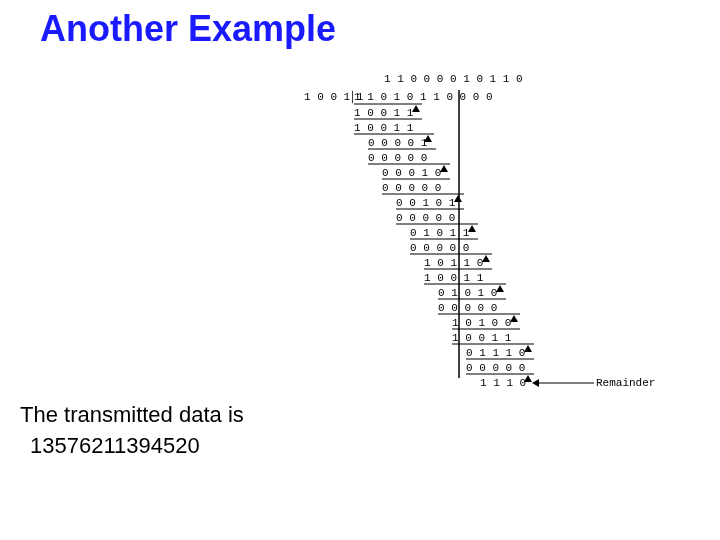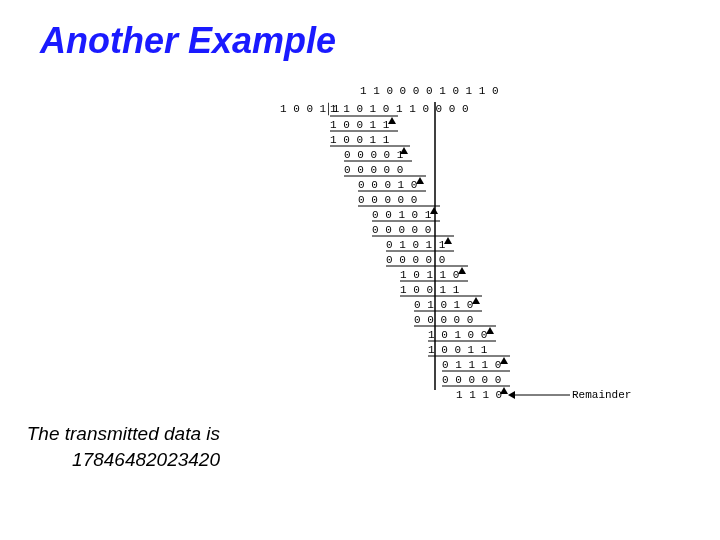--- a/index.html
+++ b/index.html
@@ -8,46 +8,43 @@
       height: 540px;
       background: #ffffff;
       font-family: Arial, sans-serif;
       overflow: hidden;
       position: relative;
     }
 
     #title {
       font-size: 36px;
       font-weight: bold;
-      font-style: italic;
       color: #1a1aff;
-      padding: 20px 0 0 40px;
+      padding: 8px 0 0 40px;
     }
 
     #main-content {
       display: flex;
       flex-direction: row;
       padding: 10px 20px 0 20px;
       gap: 10px;
     }
 
     #left-panel {
       display: flex;
       flex-direction: column;
       justify-content: flex-end;
       padding-bottom: 30px;
       min-width: 200px;
     }
 
     #transmitted-text {
-      font-size: 19px;
-      font-style: italic;
+      font-size: 22px;
       color: #000;
       line-height: 1.4;
-      text-align: right;
     }
 
     #diagram-area {
       flex: 1;
       position: relative;
     }
 
     .info-block {
       font-family: 'Courier New', monospace;
       font-size: 11px;
@@ -58,21 +55,21 @@
   </style>
 </head>
 <body>
 
 <div id="title">Another Example</div>
 
 <div id="main-content">
   <div id="left-panel">
     <div id="transmitted-text">
       <div>The transmitted  data is</div>
-      <div style="padding-left: 10px;">17846482023420</div>
+      <div style="padding-left: 10px;">13576211394520</div>
     </div>
   </div>
 
   <div id="diagram-area">
 
 
     <div style="position: relative; margin-top: 8px;">
       <svg width="440" height="420" style="font-family: 'Courier New', monospace; font-size: 11px;">
 
         <text x="130" y="14">1 1 0 0 0 0 1 0 1 1 0</text>

